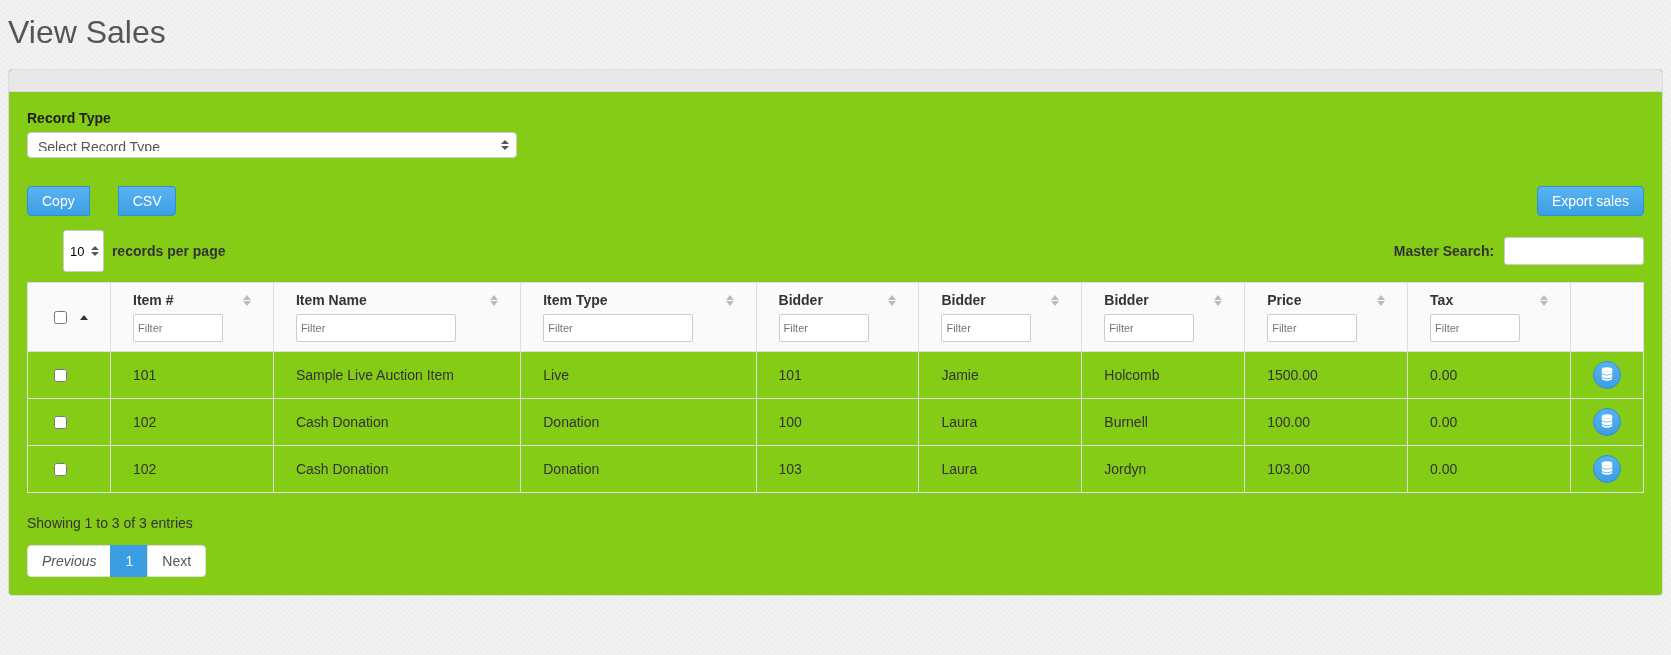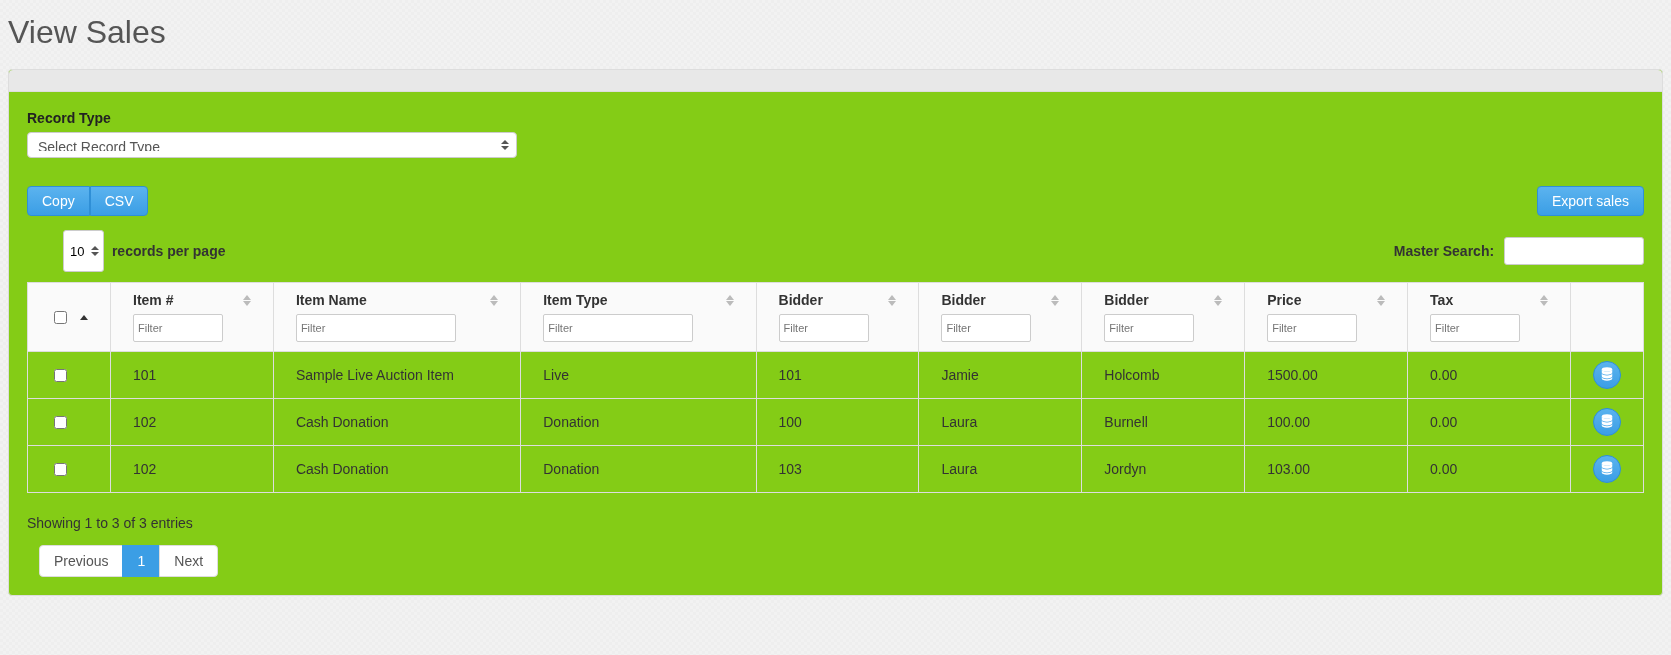--- a/index.html
+++ b/index.html
@@ -93,20 +93,21 @@
     font-size: 14px;
     border: 1px solid transparent;
     border-radius: 4px;
     cursor: pointer;
     color: #fff;
     background: linear-gradient(#5bb3ef, #3b9ee5);
     border-color: #2f8fd6;
   }
   .btn-group {
     display: inline-flex;
+    gap: 28px;
   }
   .btn-group .btn:first-child { border-radius: 4px 0 0 4px; }
   .btn-group .btn:last-child { border-radius: 0 4px 4px 0; border-left: 1px solid #2f8fd6; }
   .tbl-controls {
     display: flex;
     justify-content: space-between;
     align-items: center;
     margin-top: 14px;
     font-size: 14px;
   }
@@ -211,21 +212,21 @@
   }
   .pagination .page-btn {
     border: 1px solid #ddd;
     padding: 7px 14px;
     font-size: 14px;
     color: #555;
     background: #fff;
     cursor: pointer;
     margin-left: -1px;
   }
-  .pagination .page-btn:first-child { border-radius: 4px 0 0 4px; margin-left: 12px; }
+  .pagination .page-btn:first-child { border-radius: 4px 0 0 4px; margin-left: 0; font-style: italic; }
   .pagination .page-btn:last-child { border-radius: 0 4px 4px 0; }
   .pagination .page-btn.active {
     background: #3b9ee5;
     color: #fff;
     border-color: #3b9ee5;
   }
   .checkbox-sort-wrap { display: flex; align-items: center; justify-content: center; gap: 4px; }
 </style>
 </head>
 <body>

